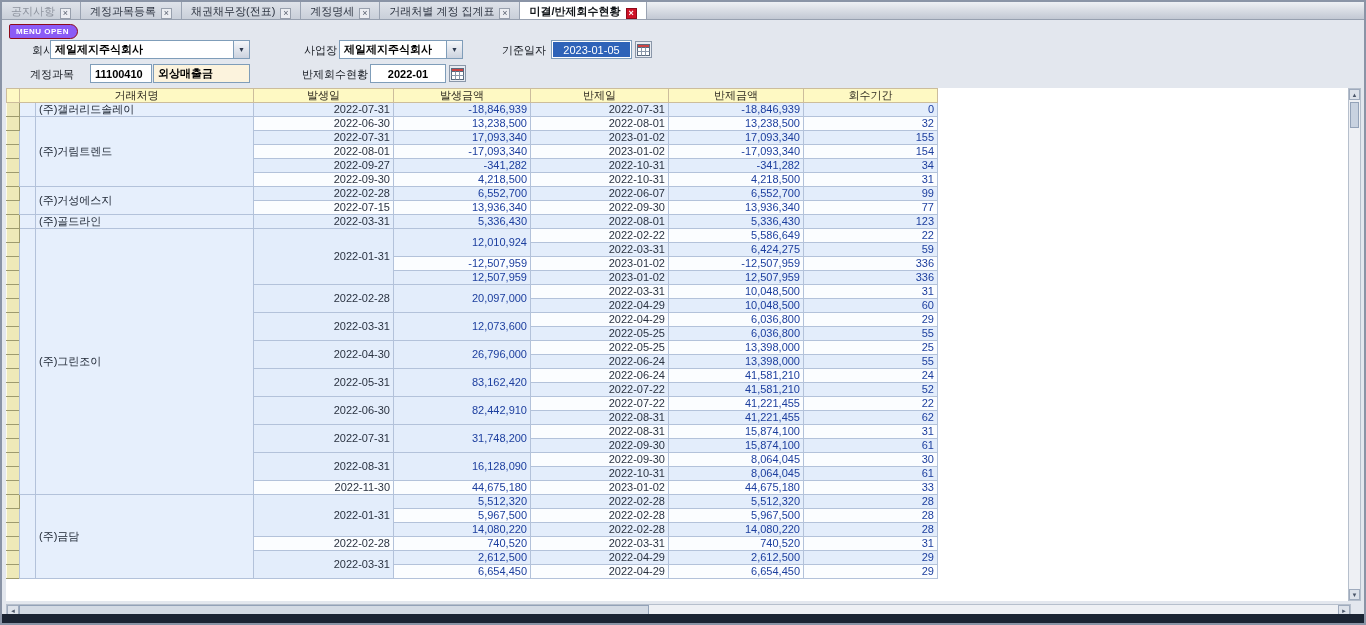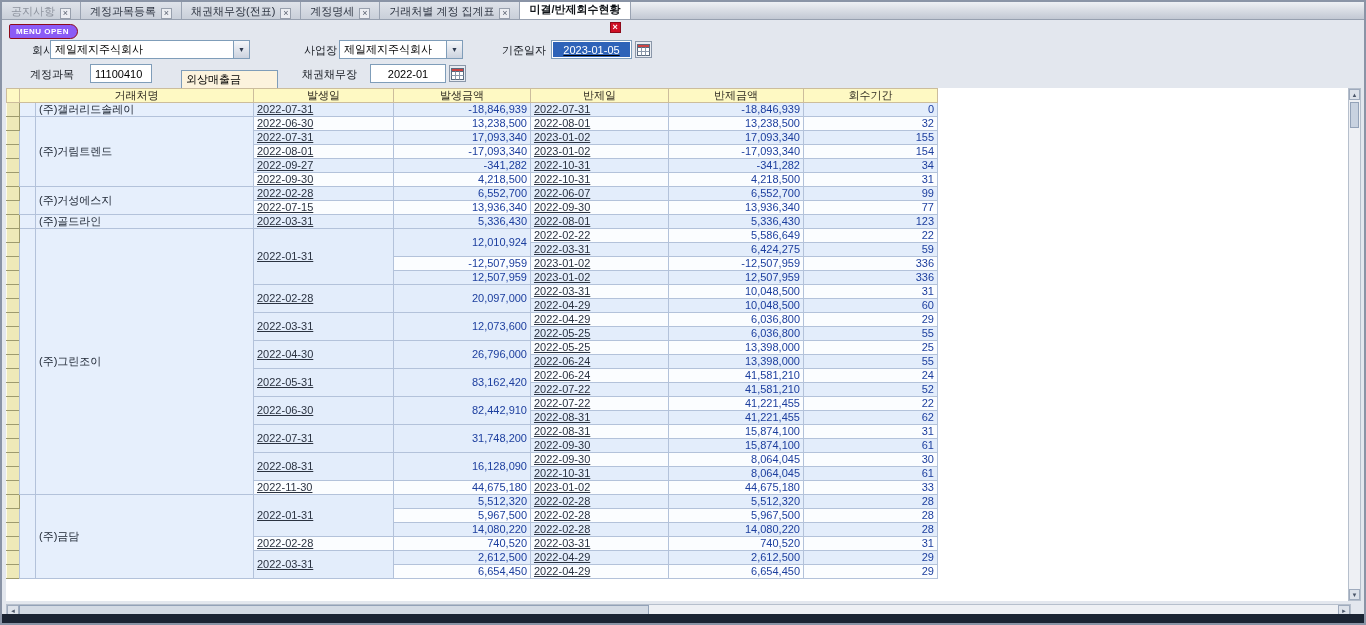--- a/index.html
+++ b/index.html
@@ -8,35 +8,35 @@
   .window { position:absolute; inset:0; border:2px solid #8a94a6; background:#e3e7ee; }
 
   
   .tabbar { position:absolute; top:0; left:0; right:0; height:18px;
     background:linear-gradient(#eef0f4,#c2c8d3); border-bottom:1px solid #97a0af;
     display:flex; align-items:stretch; }
   .tab { display:flex; align-items:flex-end; gap:5px; padding:0 9px;
     border-right:1px solid #9aa3b2; background:linear-gradient(#dfe3ea,#c9cfd9);
     color:#2c3340; cursor:pointer; white-space:nowrap; }
   .tab.disabled { color:#8d939e; }
-  .tab.active { background:#ffffff; font-weight:bold; color:#101418;flex-direction:column; }
+  .tab.active { background:#ffffff; font-weight:bold; color:#101418; }
   .tab-x { width:11px; height:11px; font-size:9px; line-height:9px; text-align:center;
     border:1px solid #98a0ad; background:#eceef2; color:#5a6270; }
   .tab.active .tab-x { background:#cf1126; border-color:#8e0a1a; color:#fff; }
 
   
   .menu-open { position:absolute; top:22px; left:7px; background:#8b5cf6; color:#fff;
     font-size:8px; font-weight:bold; letter-spacing:.5px; padding:2px 8px 2px 6px;
     border-radius:2px 8px 8px 2px; border:1px solid #8e0a1a; cursor:pointer; }
 
   
   .flabel { position:absolute; color:#14181f; white-space:nowrap; }
   .field { position:absolute; height:19px; border:1px solid #7f9db9; background:#fff;
     display:flex; align-items:center; overflow:hidden; }
-  .field .val { padding:0 4px; flex:1; white-space:nowrap; }
+  .field .val { padding:0 4px; flex:1; white-space:nowrap;font-weight:bold; }
   .combo-arrow { width:16px; align-self:stretch; border-left:1px solid #7f9db9;
     background:linear-gradient(#f5f7fa,#ccd3df); display:flex; align-items:center;
     justify-content:center; font-size:7px; color:#2d3a50; cursor:pointer; }
   .field.selected-date { padding:1px; }
   .field.selected-date .sel-val { background:#2e63b8; color:#fff; width:100%; height:100%;
     display:flex; align-items:center; justify-content:center; }
   .field.readonly-name { background:#fcf3dd; }
   .field.centered .val { text-align:center; }
   .cal-btn { position:absolute; width:17px; height:17px; background:#e7ebf1;
     border:1px solid #8a97a9; display:flex; align-items:center; justify-content:center; cursor:pointer; }
@@ -46,21 +46,21 @@
     background:#fff; overflow:hidden; }
   table.grid { border-collapse:collapse; table-layout:fixed; width:931px; font-size:11px;
     border:1px solid #7d8fa8; }
   .grid th, .grid td { border:1px solid #b3c2da; height:13px; line-height:13px;
     padding:0 3px; overflow:hidden; white-space:nowrap; }
   .grid th { background:#fef9c3; border-color:#ccbd9c; color:#2e2a20;
     font-weight:normal; text-align:center; }
   td.sel { background:#eee9b8; border-color:#fdfbe9 #9d9a6e #9d9a6e #fdfbe9; cursor:pointer; }
   td.indent, td.customer { background:#e6effc; }
   td.customer { text-align:left; color:#1b2330; vertical-align:middle; }
-  td.odate, td.sdate { text-align:left; color:#2a3240;text-decoration:underline; }
+  td.odate, td.sdate { text-align:right; color:#2a3240; }
   td.oamt, td.samt, td.days { text-align:right; color:#1c3e9e; }
   td.odate, td.oamt { vertical-align:middle; }
   .p0 { background:#e3edfb; }
   .p1 { background:#fbfdff; }
   .merged { background:#e3edfb; }
 
   
   .vscroll { position:absolute; top:86px; right:3px; width:13px; height:513px;
     background:#eef0f4; border:1px solid #b6bfcc; }
   .hscroll { position:absolute; top:602px; left:4px; width:1345px; height:13px;
@@ -114,42 +114,42 @@
     <span class="combo-arrow">▼</span>
   </div>
 
   <div class="flabel" style="left:302px; top:41px;">사업장</div>
   <div class="field" style="left:337px; top:38px; width:124px;">
     <span class="val">제일제지주식회사</span>
     <span class="combo-arrow">▼</span>
   </div>
 
   <div class="flabel" style="left:500px; top:41px;">기준일자</div>
-  <div class="field selected-date" style="left:549px; top:38px; width:81px;text-decoration:underline;">
+  <div class="field selected-date" style="left:549px; top:38px; width:81px;">
     <span class="sel-val">2023-01-05</span>
   </div>
   <div class="cal-btn" style="left:633px; top:39px;">
     <svg width="13" height="12" viewBox="0 0 13 12">
       <rect x="0.5" y="0.5" width="12" height="11" fill="#fff" stroke="#5a6a7e"></rect>
       <rect x="0.5" y="0.5" width="12" height="3" fill="#cc4444" stroke="#5a6a7e"></rect>
       <line x1="4.5" y1="3.5" x2="4.5" y2="11.5" stroke="#8a97a9"></line>
       <line x1="8.5" y1="3.5" x2="8.5" y2="11.5" stroke="#8a97a9"></line>
       <line x1="0.5" y1="7.5" x2="12.5" y2="7.5" stroke="#8a97a9"></line>
     </svg>
   </div>
 
   <div class="flabel" style="left:28px; top:65px;">계정과목</div>
   <div class="field" style="left:88px; top:62px; width:62px;">
     <span class="val">11100410</span>
   </div>
-  <div class="field readonly-name" style="left:151px; top:68px; width:97px;margin-left:28px;">
+  <div class="field readonly-name" style="left:151px; top:62px; width:97px;">
     <span class="val">외상매출금</span>
   </div>
 
-  <div class="flabel" style="left:300px; top:65px;">채권채무장</div>
+  <div class="flabel" style="left:300px; top:65px;">반제회수현황</div>
   <div class="field centered" style="left:368px; top:62px; width:76px;">
     <span class="val">2022-01</span>
   </div>
   <div class="cal-btn" style="left:447px; top:63px;">
     <svg width="13" height="12" viewBox="0 0 13 12">
       <rect x="0.5" y="0.5" width="12" height="11" fill="#fff" stroke="#5a6a7e"></rect>
       <rect x="0.5" y="0.5" width="12" height="3" fill="#cc4444" stroke="#5a6a7e"></rect>
       <line x1="4.5" y1="3.5" x2="4.5" y2="11.5" stroke="#8a97a9"></line>
       <line x1="8.5" y1="3.5" x2="8.5" y2="11.5" stroke="#8a97a9"></line>
       <line x1="0.5" y1="7.5" x2="12.5" y2="7.5" stroke="#8a97a9"></line>

